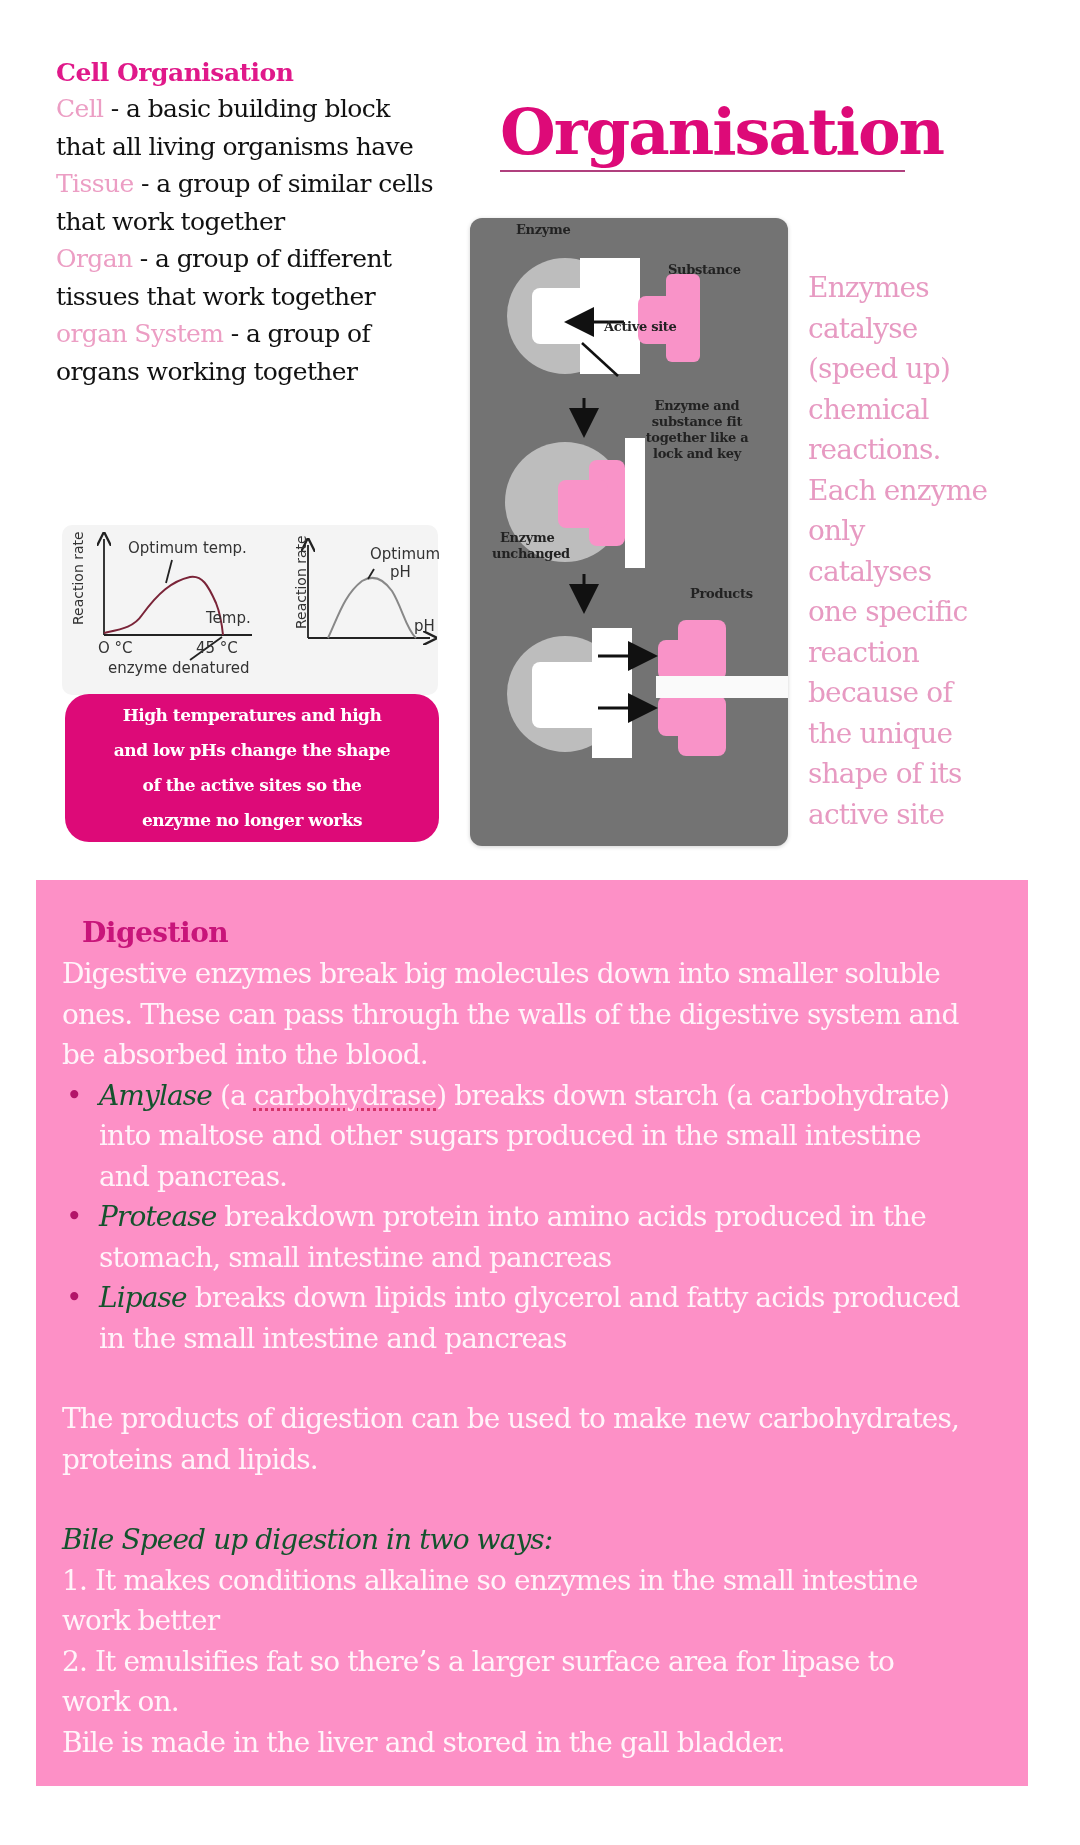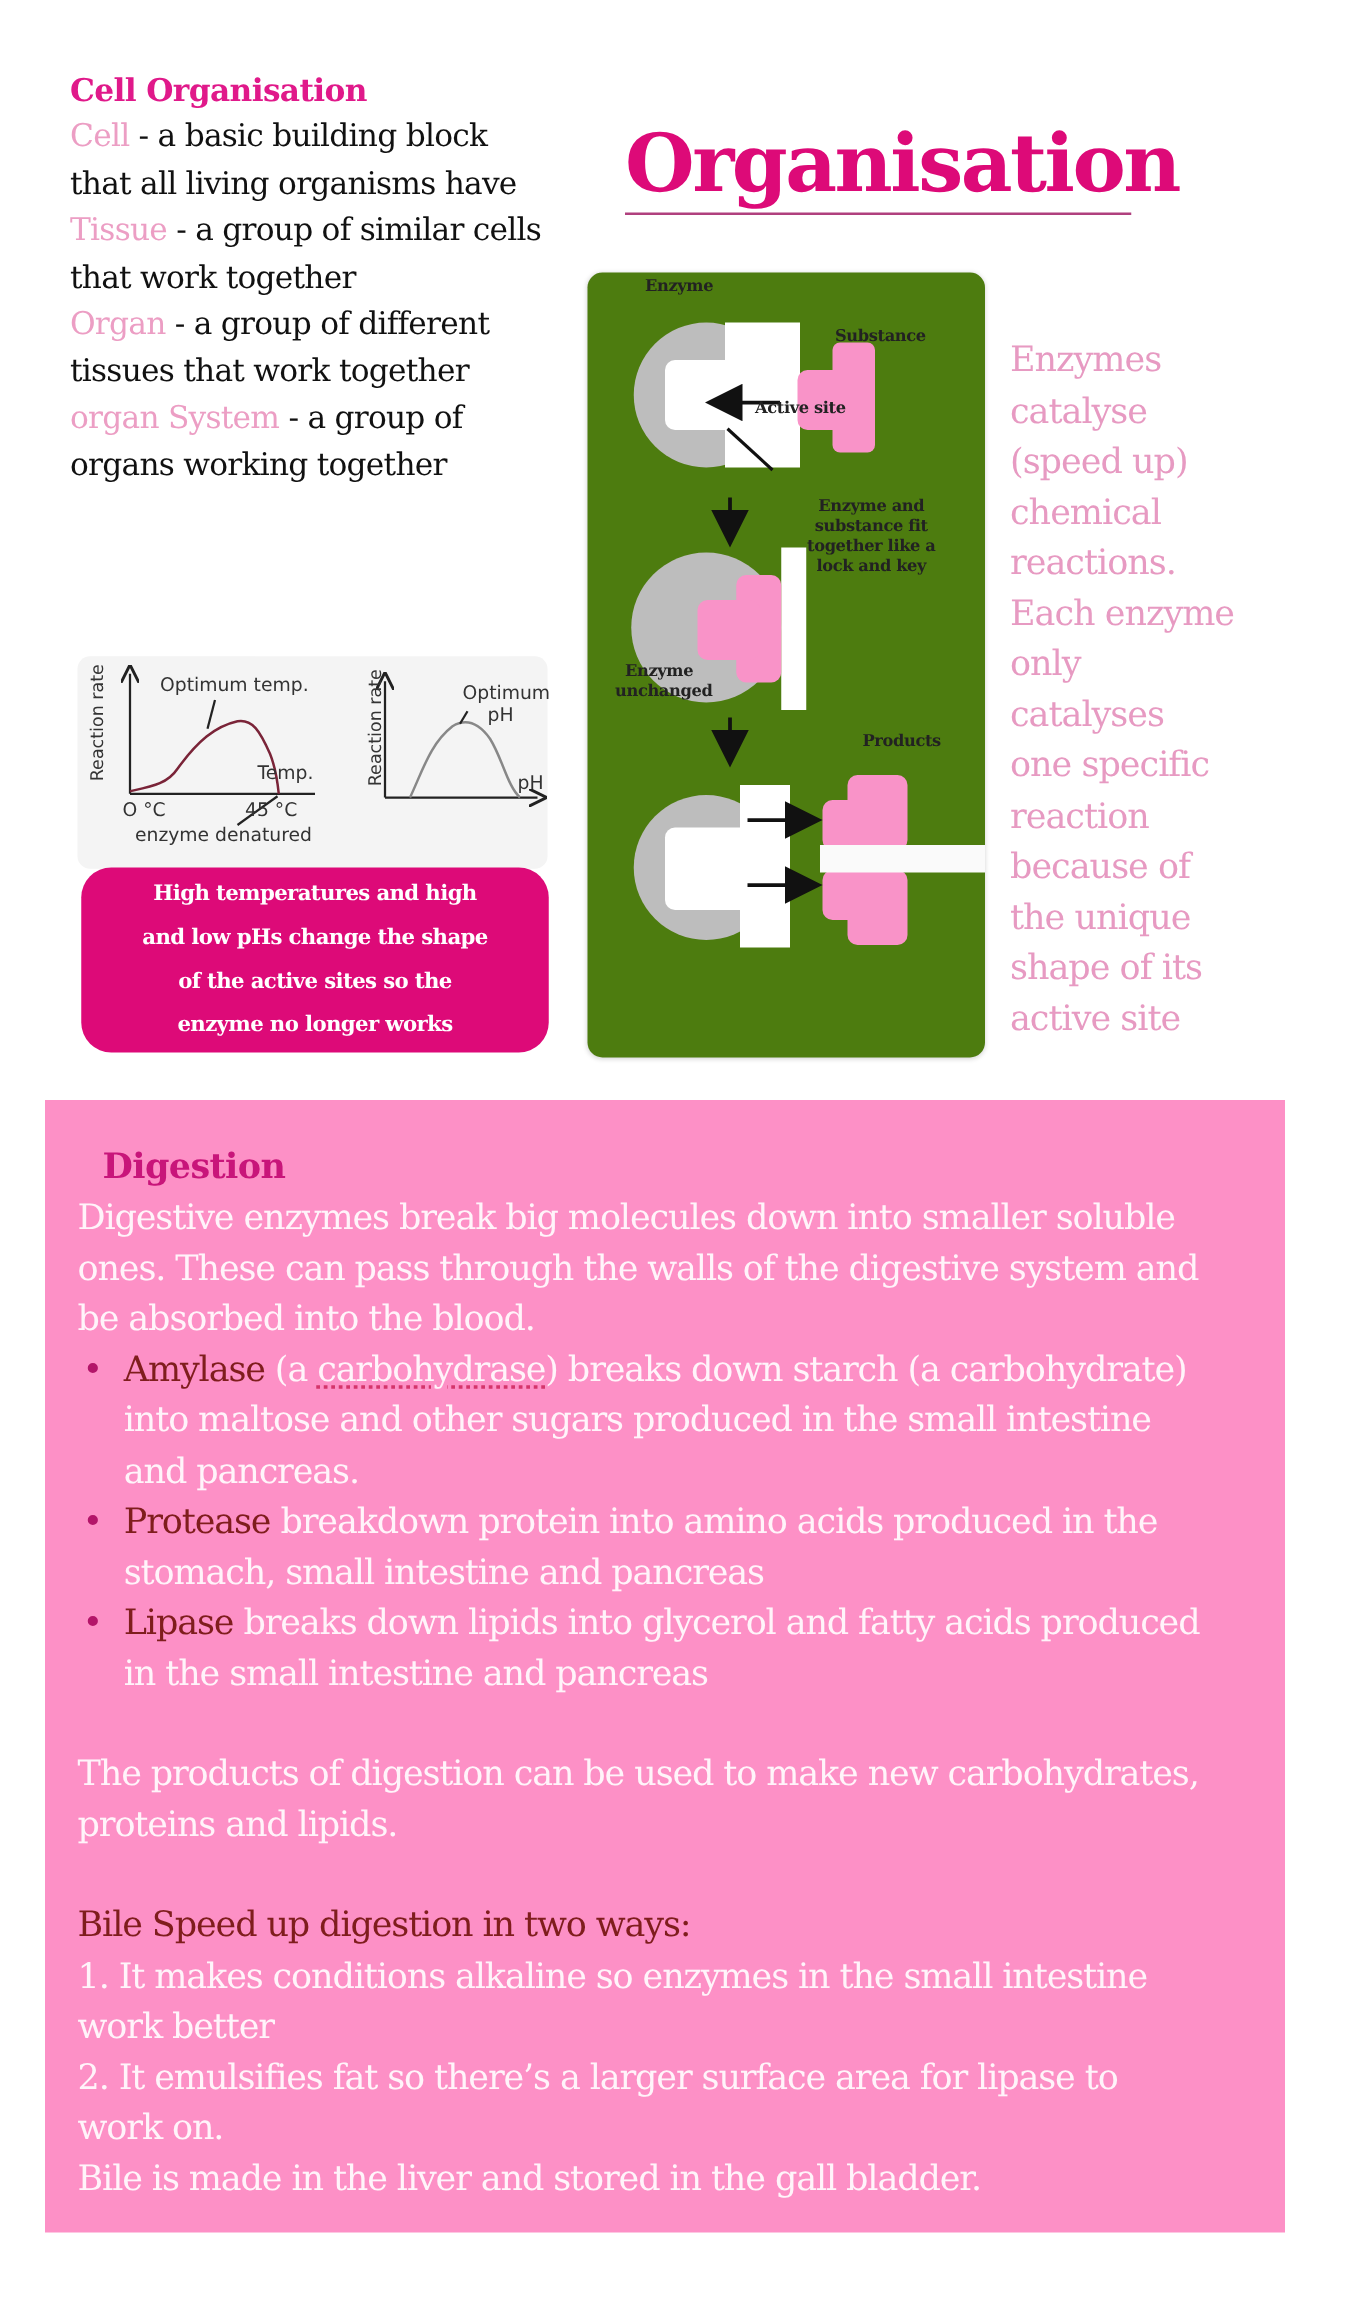--- a/index.html
+++ b/index.html
@@ -25,33 +25,33 @@
   #callout { left: 65px; top: 694px; width: 374px; height: 148px; background: #dd0a78; border-radius: 24px;
     color: #fff; text-align: center; font-weight: bold; font-size: 17px; line-height: 35px; letter-spacing: -0.5px;
     display: flex; flex-direction: column; justify-content: center; }
 
   
   #page-title { left: 500px; top: 94px; width: 410px; text-align: center; color: #dd0a78; font-weight: bold;
     font-size: 64px; line-height: 76px; letter-spacing: -2px; }
   #title-rule { left: 500px; top: 170px; width: 405px; height: 2px; background: #b0407e; }
 
   
-  #diagram-card { left: 470px; top: 218px; width: 318px; height: 628px; background: #4d7c0f; border-radius: 12px;
+  #diagram-card { left: 470px; top: 218px; width: 318px; height: 628px; background: #737373; border-radius: 12px;
     box-shadow: 0 1px 4px rgba(0,0,0,0.18); }
   .diag-label { position: absolute; font-size: 13px; color: #222; font-weight: bold; line-height: 16px; text-align: center; font-family: "DejaVu Serif", serif; letter-spacing: -0.3px; }
 
   
   #enzyme-text { left: 808px; top: 268px; width: 210px; color: #e79ac2; font-size: 28px; line-height: 40.5px; letter-spacing: -0.8px; }
 
   
   #digestion { left: 36px; top: 880px; width: 992px; height: 906px; background: #fd90c6; }
   #digestion .inner { position: absolute; left: 26px; top: 32px; width: 960px; }
   #digestion .dheading { color: #c8157a; font-weight: bold; font-size: 28px; line-height: 42px; padding-left: 8px; letter-spacing: -0.5px; margin-left: 12px; }
   #digestion .p { color: #fff4fa; font-size: 28px; line-height: 40.5px; letter-spacing: -0.9px; }
-  #digestion .accent { color: #7f1d1d; }
+  #digestion .accent { color: #14532d; font-style: italic; }
   #digestion ul { margin: 0; padding: 0; list-style: none; }
   #digestion li { position: relative; padding-left: 37px; color: #fff4fa; font-size: 28px; line-height: 40.5px; letter-spacing: -0.9px; }
   #digestion li .bullet { position: absolute; left: 4px; top: 0; color: #b31569; }
   #digestion .gap { height: 40px; }
   .underline-dotted { text-decoration: underline dotted #d4356b; text-underline-offset: 4px; }
 </style>
 </head>
 <body>
 
 <div id="cell-org" class="abs">

